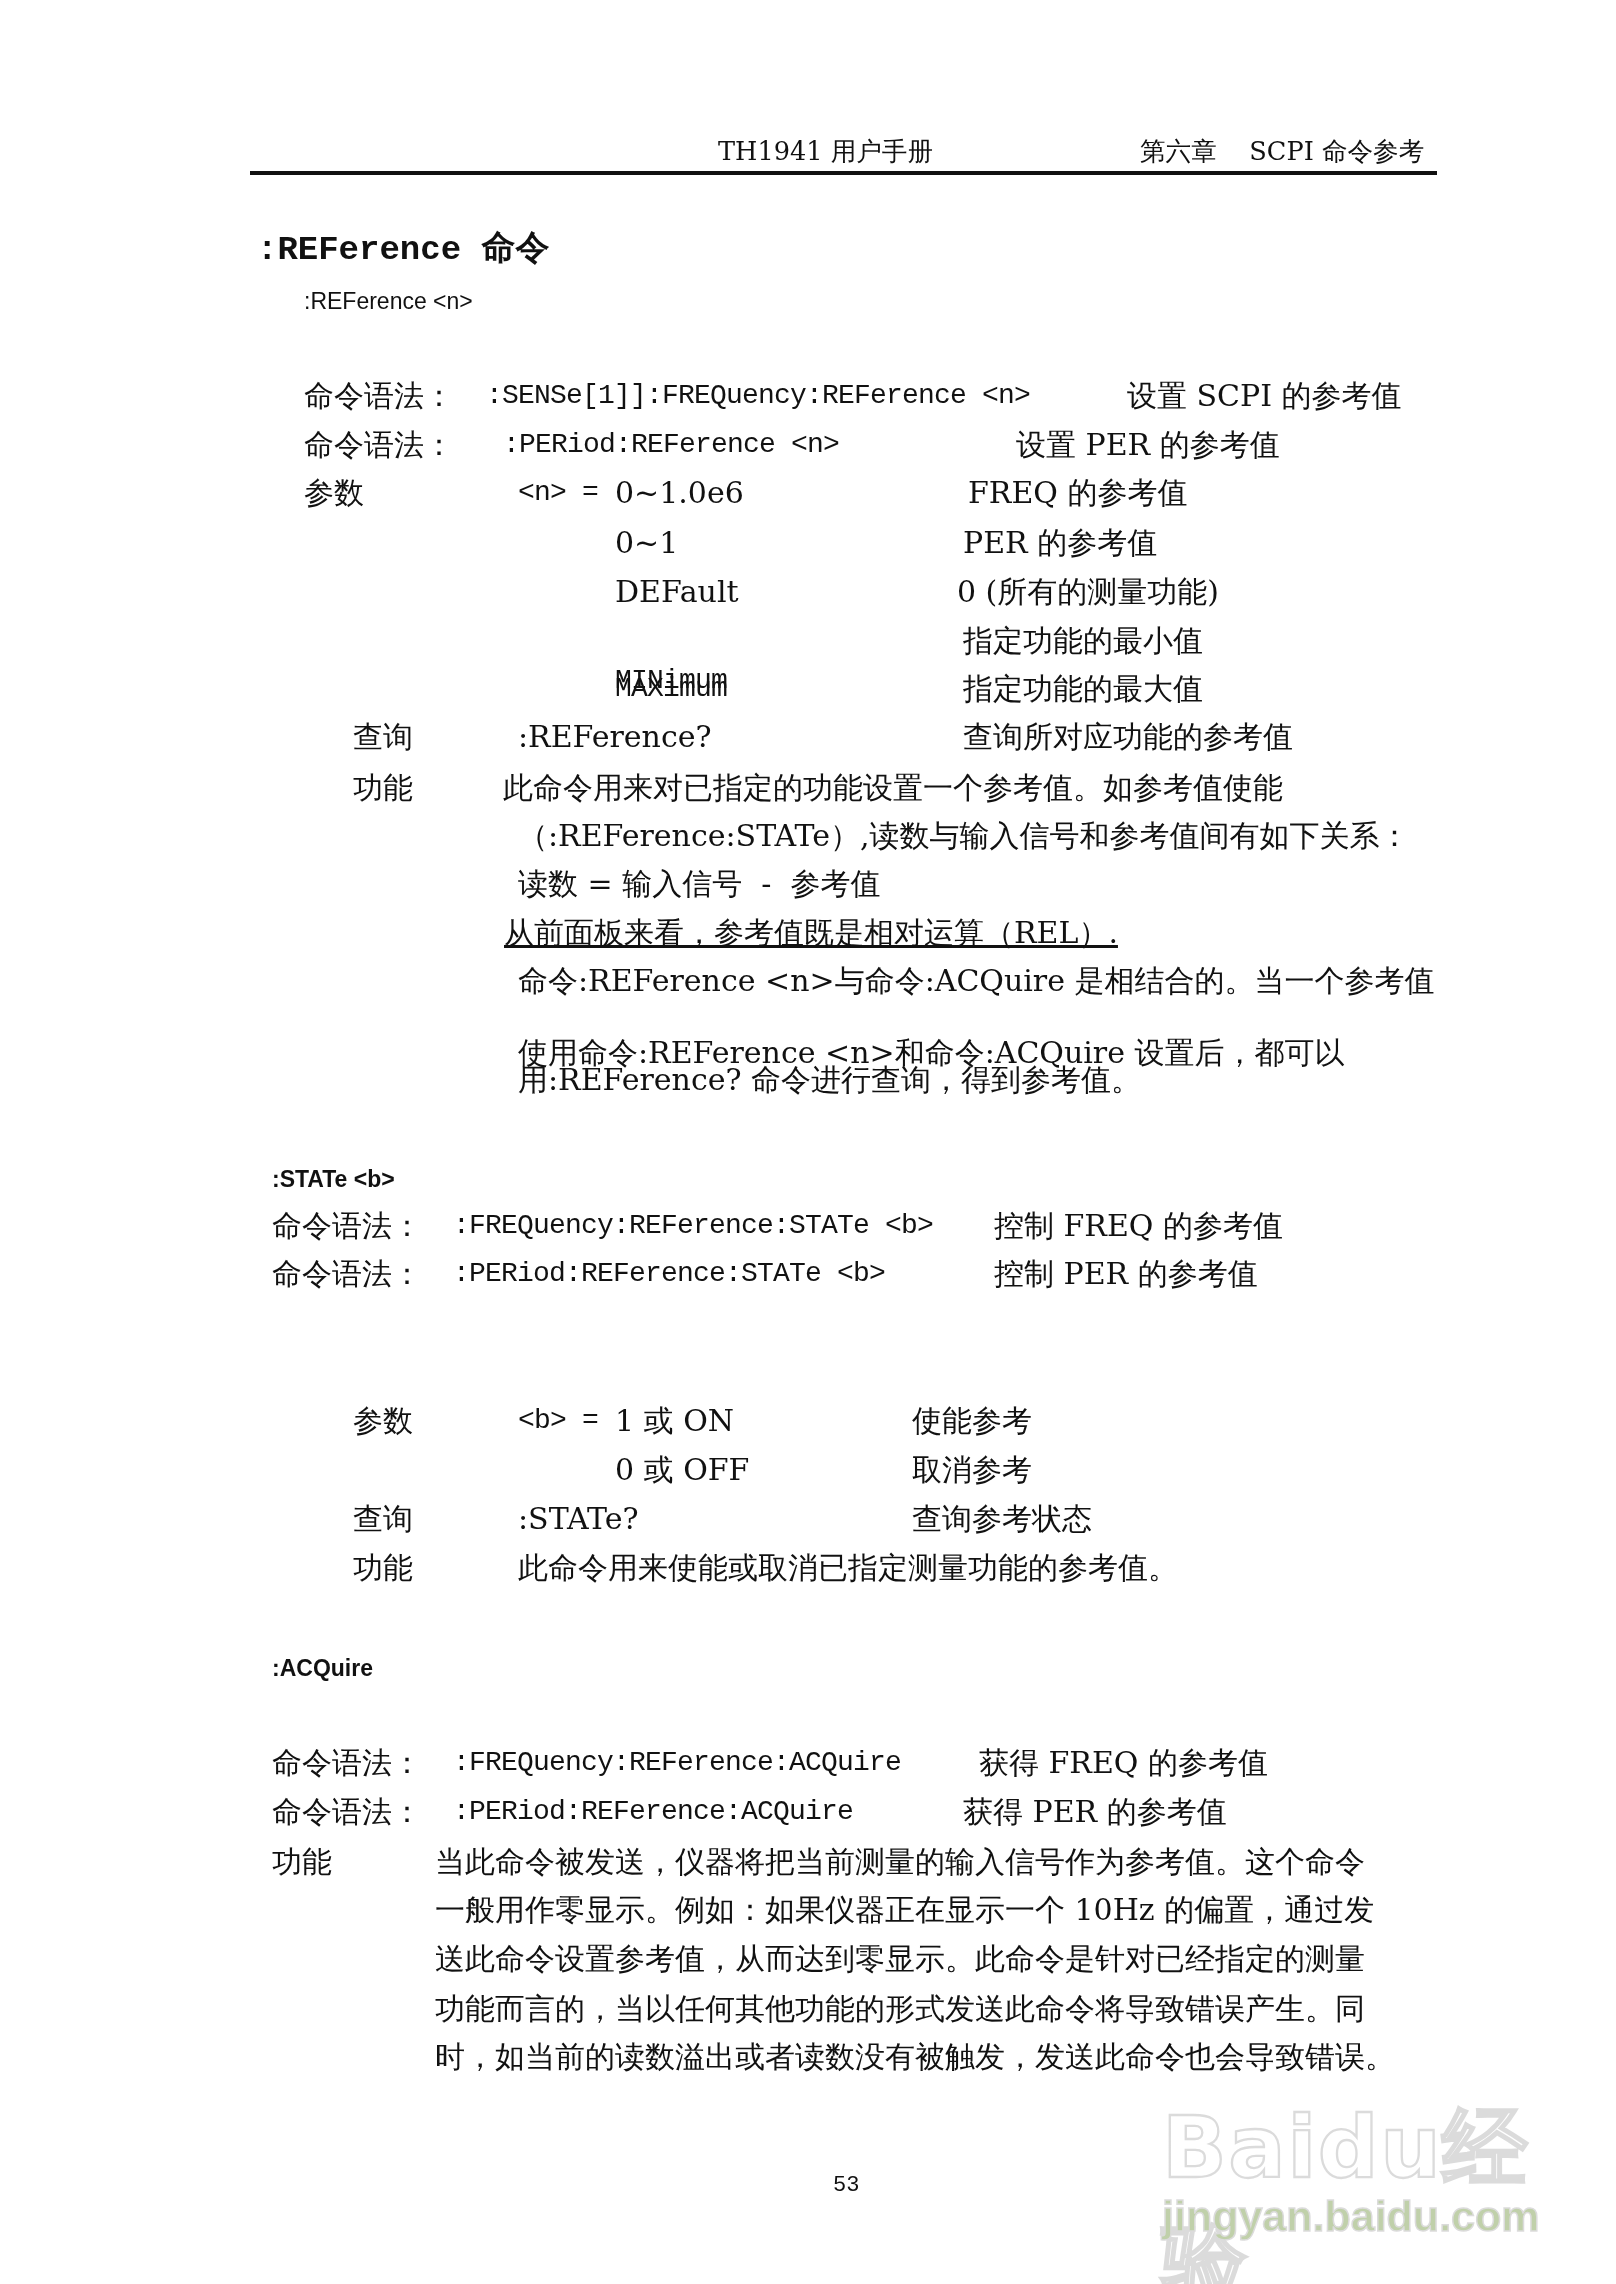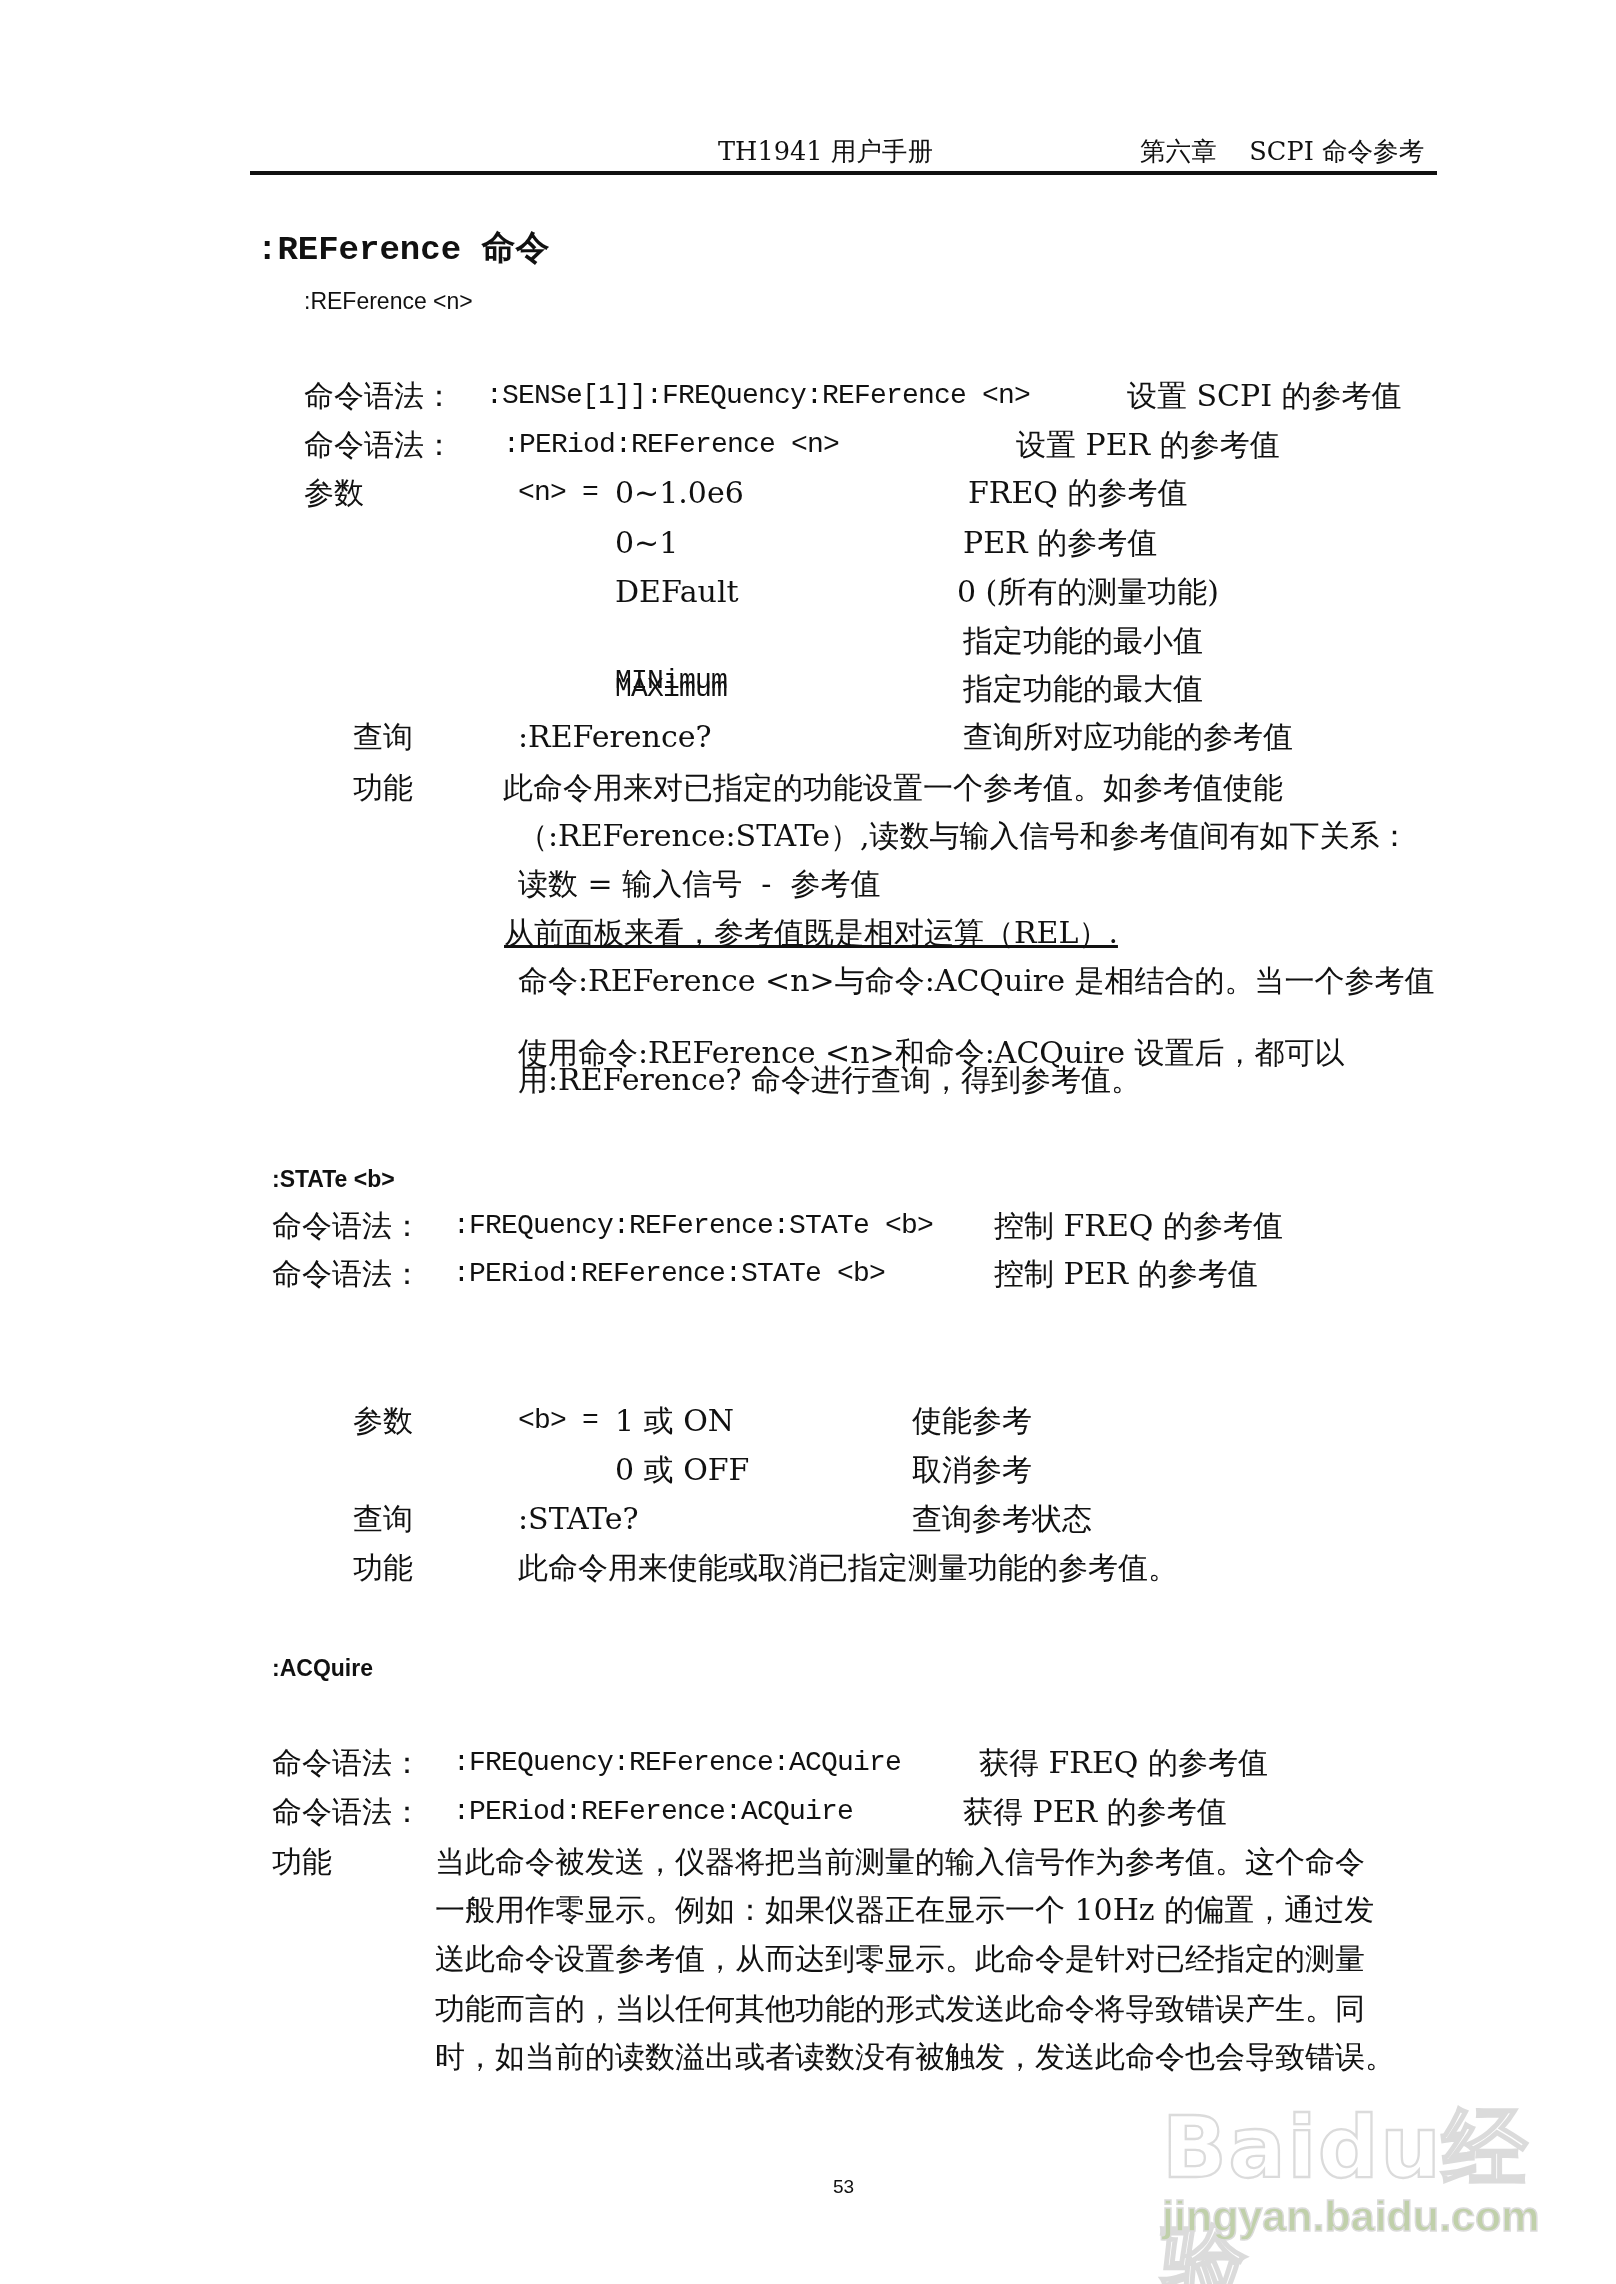--- a/index.html
+++ b/index.html
@@ -5,21 +5,21 @@
   html,body{margin:0;padding:0;background:#ffffff;}
   body{width:1616px;height:2284px;position:relative;overflow:hidden;
        font-family:"DejaVu Serif","Liberation Serif",serif;color:#111;}
   .t{position:absolute;white-space:nowrap;line-height:1;transform:translateY(-50%);}
   .sz{font-size:30px;}
   .mono{font-family:"Liberation Mono","DejaVu Sans Mono",monospace;font-size:28px;letter-spacing:-0.8px;}
   .h1{font-family:"Liberation Mono","DejaVu Sans Mono",monospace;font-size:34px;font-weight:bold;}
   .h2{font-family:Liberation Sans, sans-serif;font-size:23px;}
   .hdr{font-size:25.6px;}
   .rule{position:absolute;left:250px;top:171px;width:1187px;height:3.9px;background:#111;}
-  .pnum{font-family:Liberation Sans, sans-serif;font-size:19px;}
+  .pnum{font-family:Liberation Mono, monospace;font-size:22px;}
   .wm{position:absolute;left:1162px;top:2091px;width:372px;height:163px;opacity:0.35;}
   .wm-logo{position:absolute;left:0;top:0;font-family:"DejaVu Sans",sans-serif;font-size:85px;font-weight:bold;
            color:#ffffff;-webkit-text-stroke:2.3px #9a9a9a;letter-spacing:1.5px;}
   .wm-url{position:absolute;left:0;top:101px;font-family:Liberation Sans, sans-serif;font-size:43px;font-weight:bold;
           color:#4d7c0f;-webkit-text-stroke:1.5px #9a9a9a;}
 </style>
 </head>
 <body>
 
 <div class="t hdr" style="left:718px;top:152px;">TH1941 用户手册</div>

